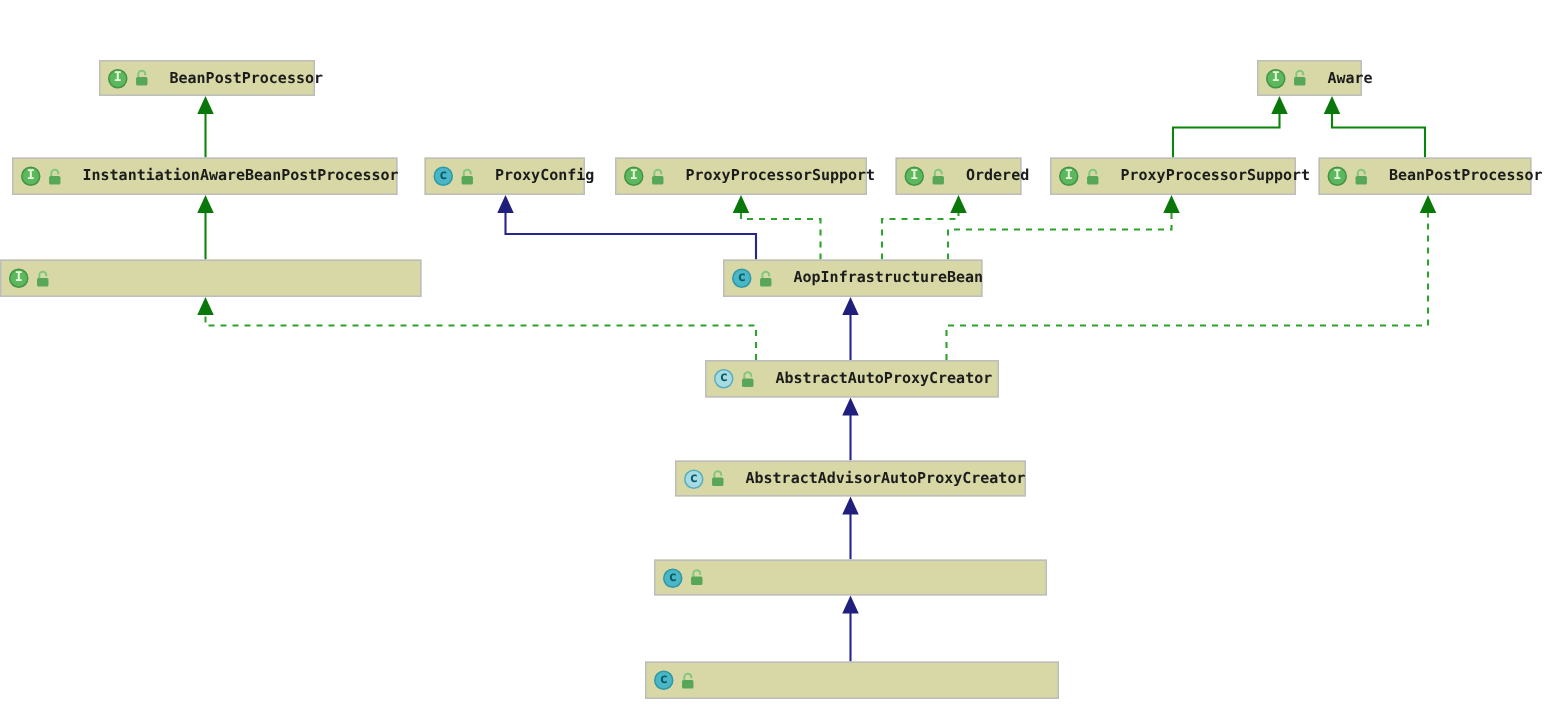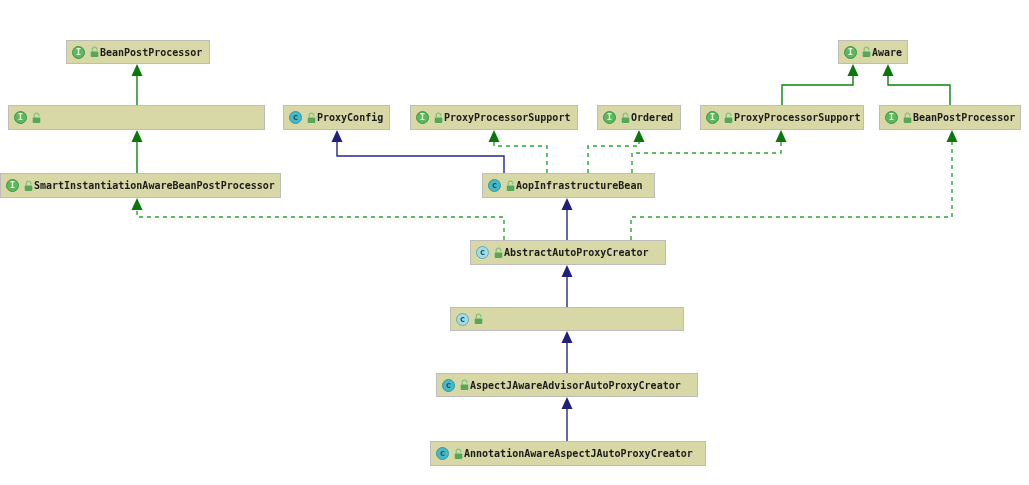--- a/index.html
+++ b/index.html
@@ -16,21 +16,21 @@
   }
   .type-icon{
     width:13px;height:13px;border-radius:50%;flex:0 0 auto;
     display:flex;align-items:center;justify-content:center;
     font-size:9px;line-height:13px;font-weight:700;
   }
   .type-icon.interface{background:#5cb85c;border:1px solid #449344;color:#e7f5da;box-sizing:border-box;}
   .type-icon.class{background:#49b7c5;border:1px solid #2f98a8;color:#0a5a66;box-sizing:border-box;}
   .type-icon.abstract-class{background:#a7dbe4;border:1px solid #57aebc;color:#0a5a66;box-sizing:border-box;}
   .lock-icon{margin-left:4px;flex:0 0 auto;display:flex;align-items:center;}
-  .label{margin-left:0;}
+  .label{margin-left:13px;}
 </style>
 </head>
 <body>
 
 <div class="canvas">
   <svg class="edge-layer" id="edge-layer" xmlns="http://www.w3.org/2000/svg" viewBox="0 0 1029 485">
       <polyline points="137,105 137,74" fill="none" stroke="#0b840b" stroke-width="1.4"></polyline>
       <polygon points="137,64 131.5,76 142.5,76" fill="#0a770a"></polygon>
       <polyline points="137,173 137,140" fill="none" stroke="#0b840b" stroke-width="1.4"></polyline>
       <polygon points="137,130 131.5,142 142.5,142" fill="#0a770a"></polygon>
@@ -81,20 +81,21 @@
     <span class="label">Aware</span>
   </div>
       <div class="node" style="left: 8px; top: 105px; width: 257px; height: 25px;">
     <span class="type-icon interface">I</span>
     <span class="lock-icon">
       <svg width="11" height="12" viewBox="0 0 11 12" xmlns="http://www.w3.org/2000/svg">
         <path d="M3.2 5.6 V3.6 a2.3 2.3 0 0 1 4.6 -0.3 l0.1 0.9" fill="none" stroke="#7ec87e" stroke-width="1.3"></path>
         <rect x="1.7" y="5.4" width="7.6" height="5.6" rx="1" fill="#58a758"></rect>
       </svg>
     </span>
+    <span class="label">InstantiationAwareBeanPostProcessor</span>
   </div>
       <div class="node" style="left: 283px; top: 105px; width: 107px; height: 25px;">
     <span class="type-icon class">c</span>
     <span class="lock-icon">
       <svg width="11" height="12" viewBox="0 0 11 12" xmlns="http://www.w3.org/2000/svg">
         <path d="M3.2 5.6 V3.6 a2.3 2.3 0 0 1 4.6 -0.3 l0.1 0.9" fill="none" stroke="#7ec87e" stroke-width="1.3"></path>
         <rect x="1.7" y="5.4" width="7.6" height="5.6" rx="1" fill="#58a758"></rect>
       </svg>
     </span>
     <span class="label">ProxyConfig</span>
@@ -140,21 +141,20 @@
     <span class="label">BeanPostProcessor</span>
   </div>
       <div class="node" style="left: 0px; top: 173px; width: 281px; height: 25px;">
     <span class="type-icon interface">I</span>
     <span class="lock-icon">
       <svg width="11" height="12" viewBox="0 0 11 12" xmlns="http://www.w3.org/2000/svg">
         <path d="M3.2 5.6 V3.6 a2.3 2.3 0 0 1 4.6 -0.3 l0.1 0.9" fill="none" stroke="#7ec87e" stroke-width="1.3"></path>
         <rect x="1.7" y="5.4" width="7.6" height="5.6" rx="1" fill="#58a758"></rect>
       </svg>
     </span>
-    <span class="label">SmartInstantiationAwareBeanPostProcessor</span>
   </div>
       <div class="node" style="left: 482px; top: 173px; width: 173px; height: 25px;">
     <span class="type-icon class">c</span>
     <span class="lock-icon">
       <svg width="11" height="12" viewBox="0 0 11 12" xmlns="http://www.w3.org/2000/svg">
         <path d="M3.2 5.6 V3.6 a2.3 2.3 0 0 1 4.6 -0.3 l0.1 0.9" fill="none" stroke="#7ec87e" stroke-width="1.3"></path>
         <rect x="1.7" y="5.4" width="7.6" height="5.6" rx="1" fill="#58a758"></rect>
       </svg>
     </span>
     <span class="label">AopInfrastructureBean</span>
@@ -170,35 +170,34 @@
     <span class="label">AbstractAutoProxyCreator</span>
   </div>
       <div class="node" style="left: 450px; top: 307px; width: 234px; height: 24px;">
     <span class="type-icon abstract-class">c</span>
     <span class="lock-icon">
       <svg width="11" height="12" viewBox="0 0 11 12" xmlns="http://www.w3.org/2000/svg">
         <path d="M3.2 5.6 V3.6 a2.3 2.3 0 0 1 4.6 -0.3 l0.1 0.9" fill="none" stroke="#7ec87e" stroke-width="1.3"></path>
         <rect x="1.7" y="5.4" width="7.6" height="5.6" rx="1" fill="#58a758"></rect>
       </svg>
     </span>
+    <span class="label">AbstractAdvisorAutoProxyCreator</span>
   </div>
       <div class="node" style="left: 436px; top: 373px; width: 262px; height: 24px;">
     <span class="type-icon class">c</span>
     <span class="lock-icon">
       <svg width="11" height="12" viewBox="0 0 11 12" xmlns="http://www.w3.org/2000/svg">
         <path d="M3.2 5.6 V3.6 a2.3 2.3 0 0 1 4.6 -0.3 l0.1 0.9" fill="none" stroke="#7ec87e" stroke-width="1.3"></path>
         <rect x="1.7" y="5.4" width="7.6" height="5.6" rx="1" fill="#58a758"></rect>
       </svg>
     </span>
-    <span class="label">AspectJAwareAdvisorAutoProxyCreator</span>
   </div>
       <div class="node" style="left: 430px; top: 441px; width: 276px; height: 25px;">
     <span class="type-icon class">c</span>
     <span class="lock-icon">
       <svg width="11" height="12" viewBox="0 0 11 12" xmlns="http://www.w3.org/2000/svg">
         <path d="M3.2 5.6 V3.6 a2.3 2.3 0 0 1 4.6 -0.3 l0.1 0.9" fill="none" stroke="#7ec87e" stroke-width="1.3"></path>
         <rect x="1.7" y="5.4" width="7.6" height="5.6" rx="1" fill="#58a758"></rect>
       </svg>
     </span>
-    <span class="label">AnnotationAwareAspectJAutoProxyCreator</span>
   </div>
     </div>
 </div>
 
 </body></html>

